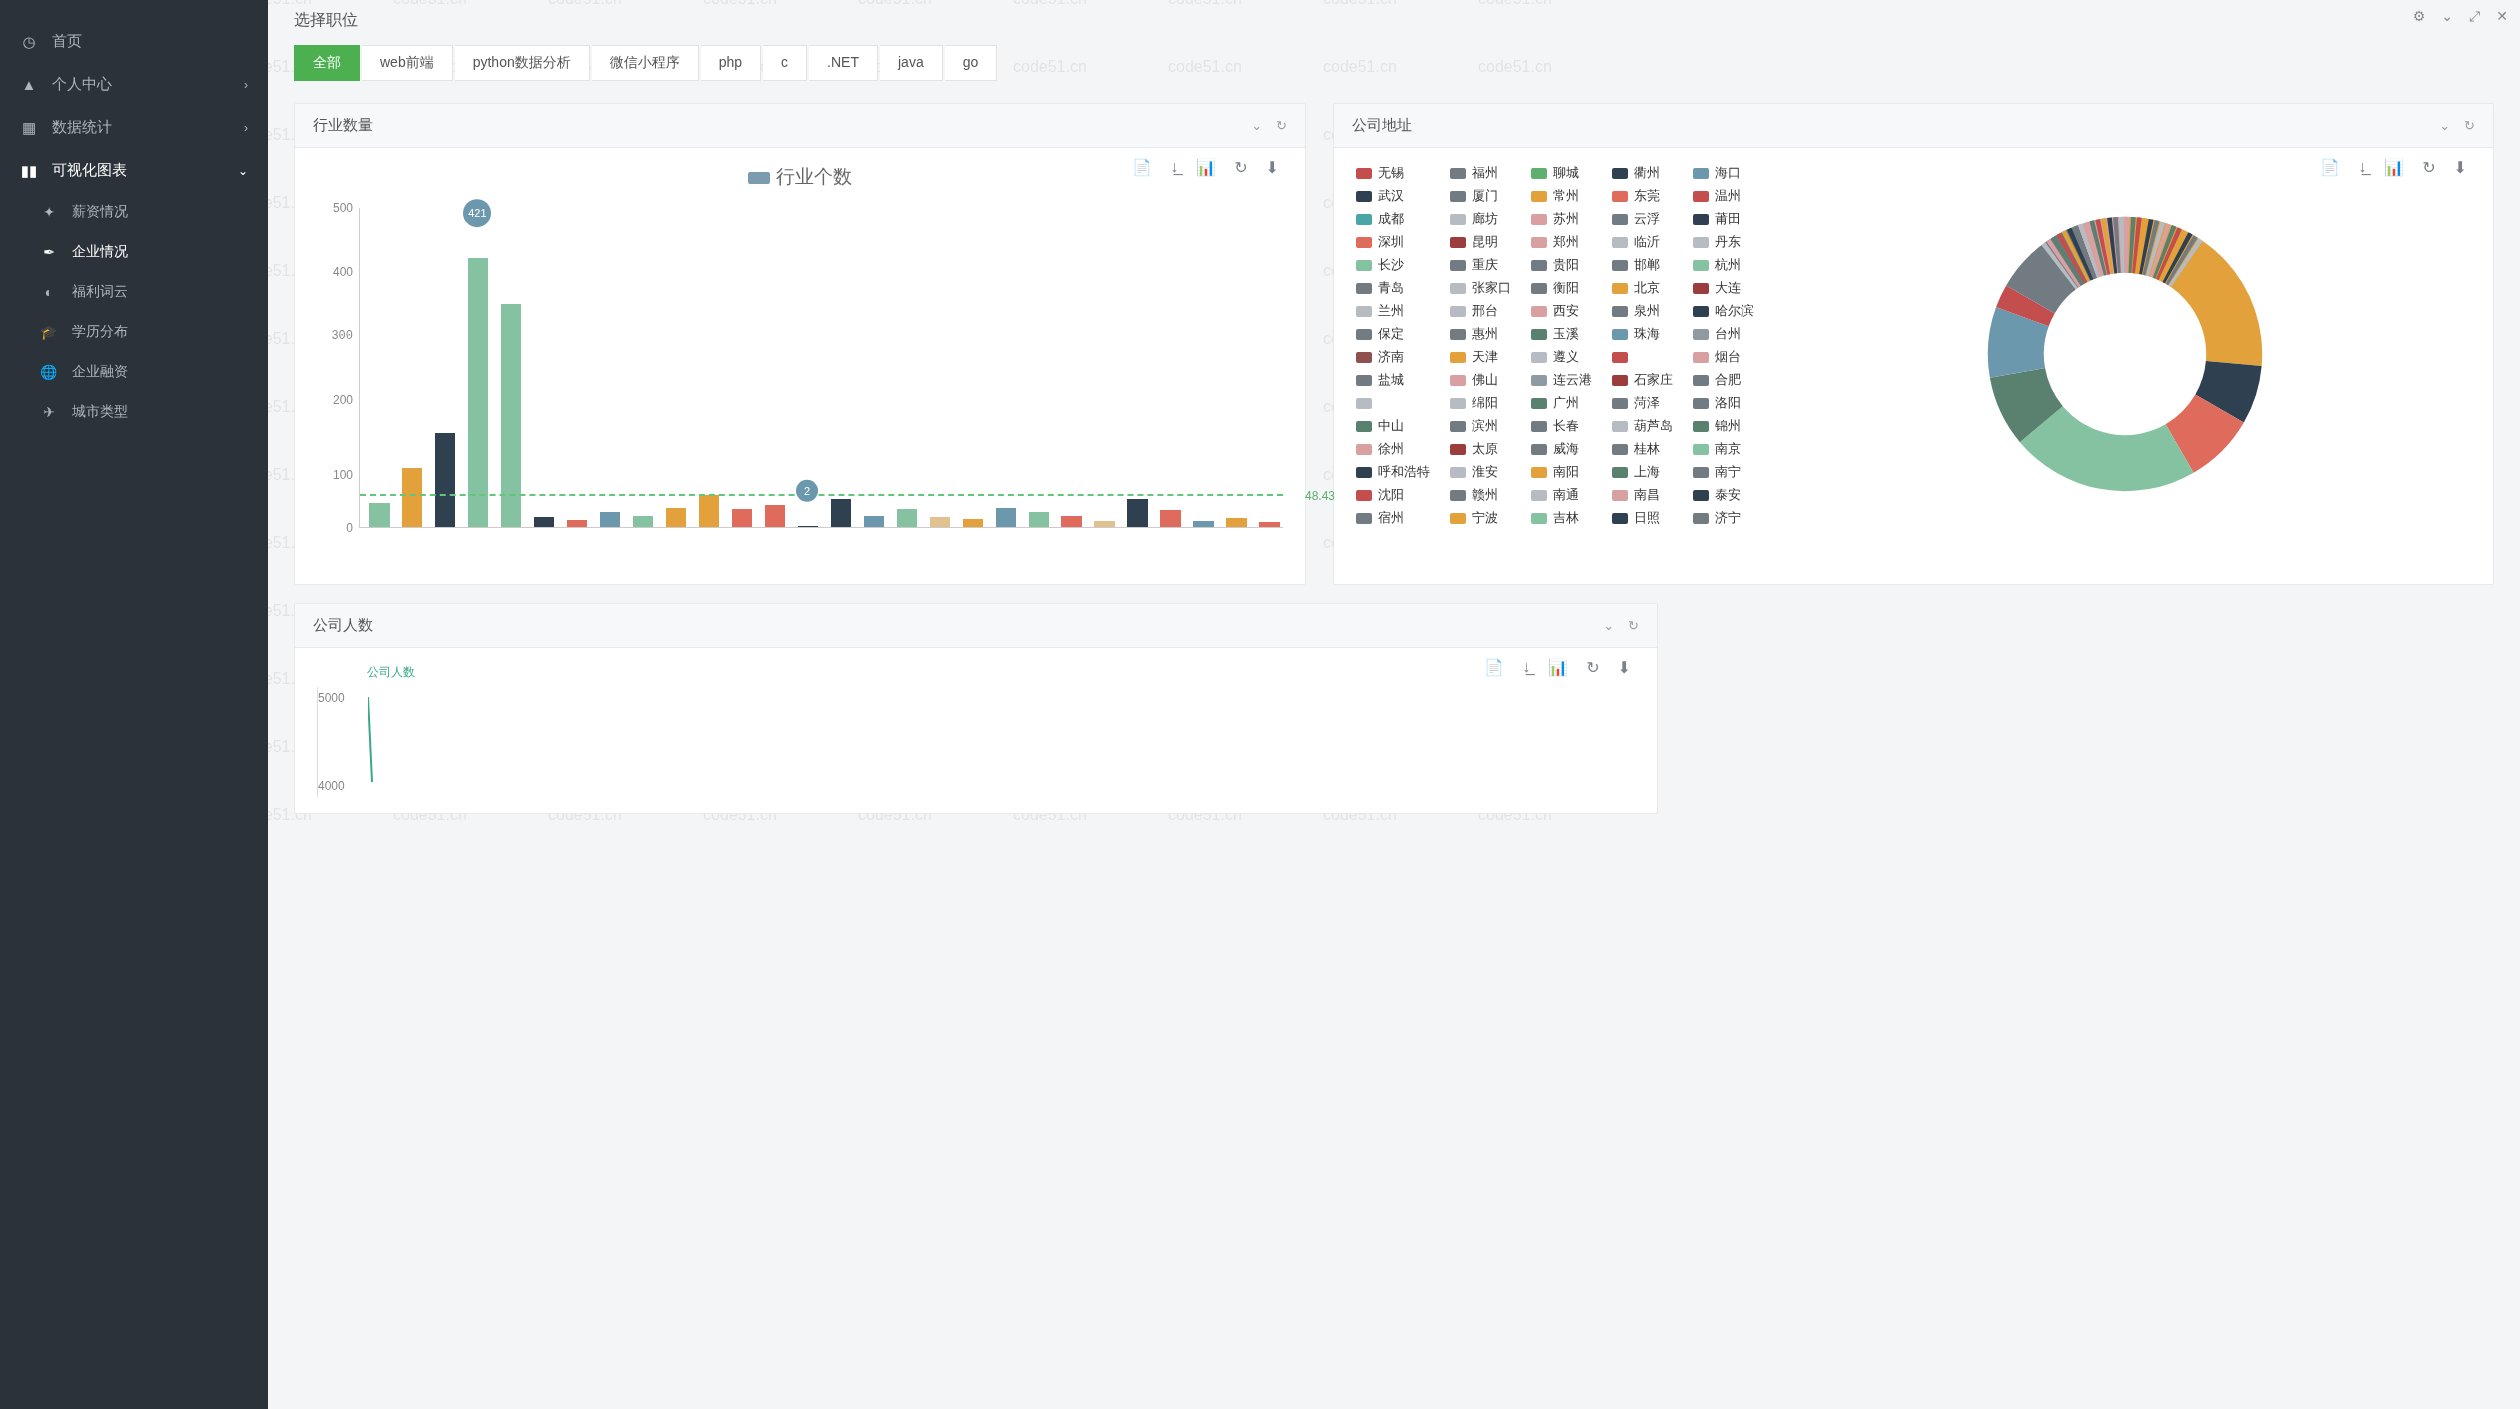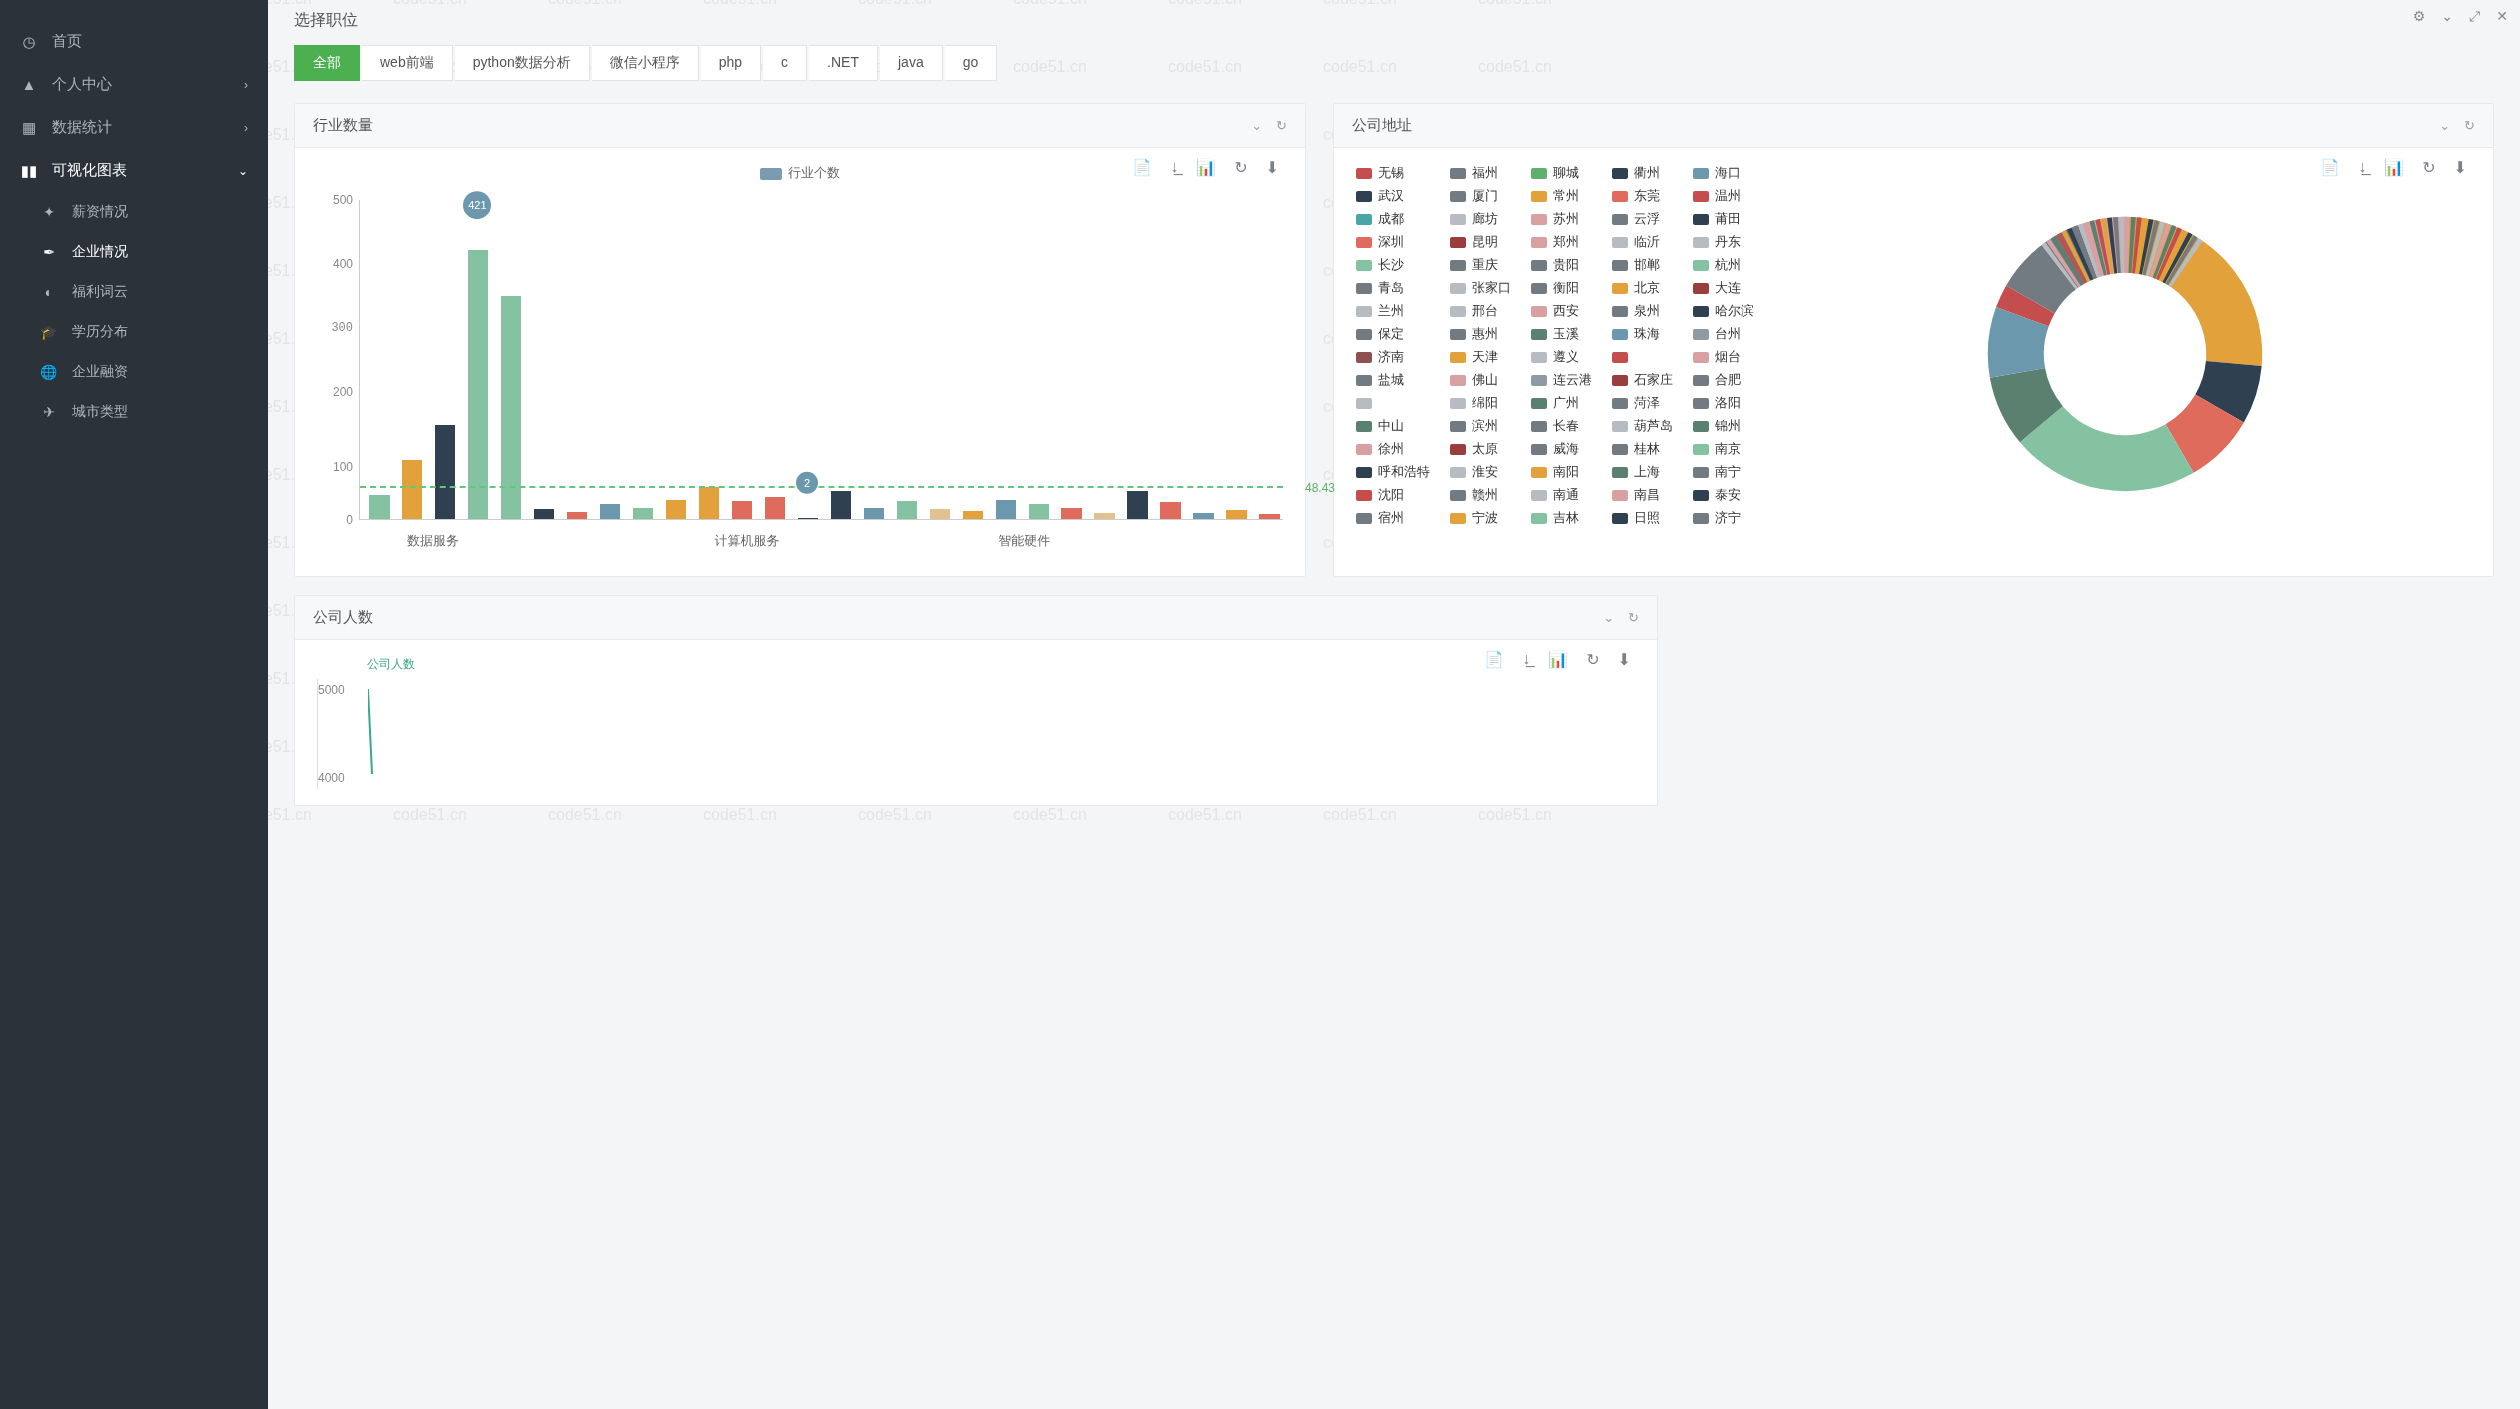--- a/index.html
+++ b/index.html
@@ -39,21 +39,21 @@
 .panel { background: #fff; border: 1px solid #e7e9ed; border-radius: 2px; margin-bottom: 18px; flex: 1; min-width: 0; }
 .panel-head { background: #f7f8fa; border-bottom: 1px solid #e7e9ed; padding: 12px 18px; display: flex; align-items: center; }
 .panel-title { font-size: 15px; color: #555; }
 .panel-ops { margin-left: auto; display: flex; gap: 14px; color: #9aa0a8; font-size: 13px; }
 .panel-ops span { cursor: pointer; }
 .panel-body { padding: 16px 22px; position: relative; }
 .chart-icons { position: absolute; top: 10px; right: 26px; display: flex; gap: 18px; color: #7b8089; font-size: 16px; }
 .chart-icons span { cursor: pointer; }
 
 
-.legend-center { text-align: center; font-size: 13px; color: #666; margin-bottom: 18px; }
+.legend-center { text-align: center; font-size: 19px; color: #666; margin-bottom: 18px; }
 .legend-swatch { display: inline-block; width: 22px; height: 12px; background: #7b9bb0; border-radius: 2px; margin-right: 6px; vertical-align: middle; }
 .bar-chart { position: relative; height: 360px; padding-left: 42px; }
 .y-axis { position: absolute; left: 0; top: 0; bottom: 40px; width: 42px; }
 .y-tick { position: absolute; right: 6px; font-size: 12px; color: #888; transform: translateY(-50%); }
 .plot { position: absolute; left: 42px; right: 0; top: 0; bottom: 40px; border-left: 1px solid #ccc; border-bottom: 1px solid #ccc; }
 .bar { position: absolute; bottom: 0; width: 2.2%; }
 .avg-line { position: absolute; left: 0; right: 0; border-top: 2px dashed #62c77b; }
 .avg-label { position: absolute; right: -52px; font-size: 12px; color: #5faf6f; transform: translateY(-50%); }
 .callout { position: absolute; background: #6b98ad; color: #fff; border-radius: 50%; width: 28px; height: 28px; display: flex; align-items: center; justify-content: center; font-size: 11px; transform: translate(-50%, -110%); }
 .callout.small { width: 22px; height: 22px; }
@@ -328,25 +328,20 @@
                   <div class="bar" style="left: 86.7143%; height: 5.2%; background: rgb(223, 107, 92);"></div>
                   <div class="bar" style="left: 90.2857%; height: 2%; background: rgb(107, 152, 173);"></div>
                   <div class="bar" style="left: 93.8571%; height: 2.8%; background: rgb(226, 161, 58);"></div>
                   <div class="bar" style="left: 97.4286%; height: 1.6%; background: rgb(223, 107, 92);"></div>
                   <div class="avg-line" style="bottom: 9.686%;">
                     <span class="avg-label">48.43</span>
                   </div>
                   <div class="callout" style="left: 12.7143%; bottom: 84.2%;">421</div>
                   <div class="callout small" style="left: 48.4286%; bottom: 0.4%;">2</div>
                 </div>
-              <div class="x-labels" id="bar-xlabels">
-                  <div class="x-label" style="left: 8%;">数据服务</div>
-                  <div class="x-label" style="left: 42%;">计算机服务</div>
-                  <div class="x-label" style="left: 72%;">智能硬件</div>
-                </div>
             </div>
           </div>
         </div>
 
         <div class="panel">
           <div class="panel-head">
             <span class="panel-title">公司地址</span>
             <div class="panel-ops">
               <span>⌄</span>
               <span>↻</span>

